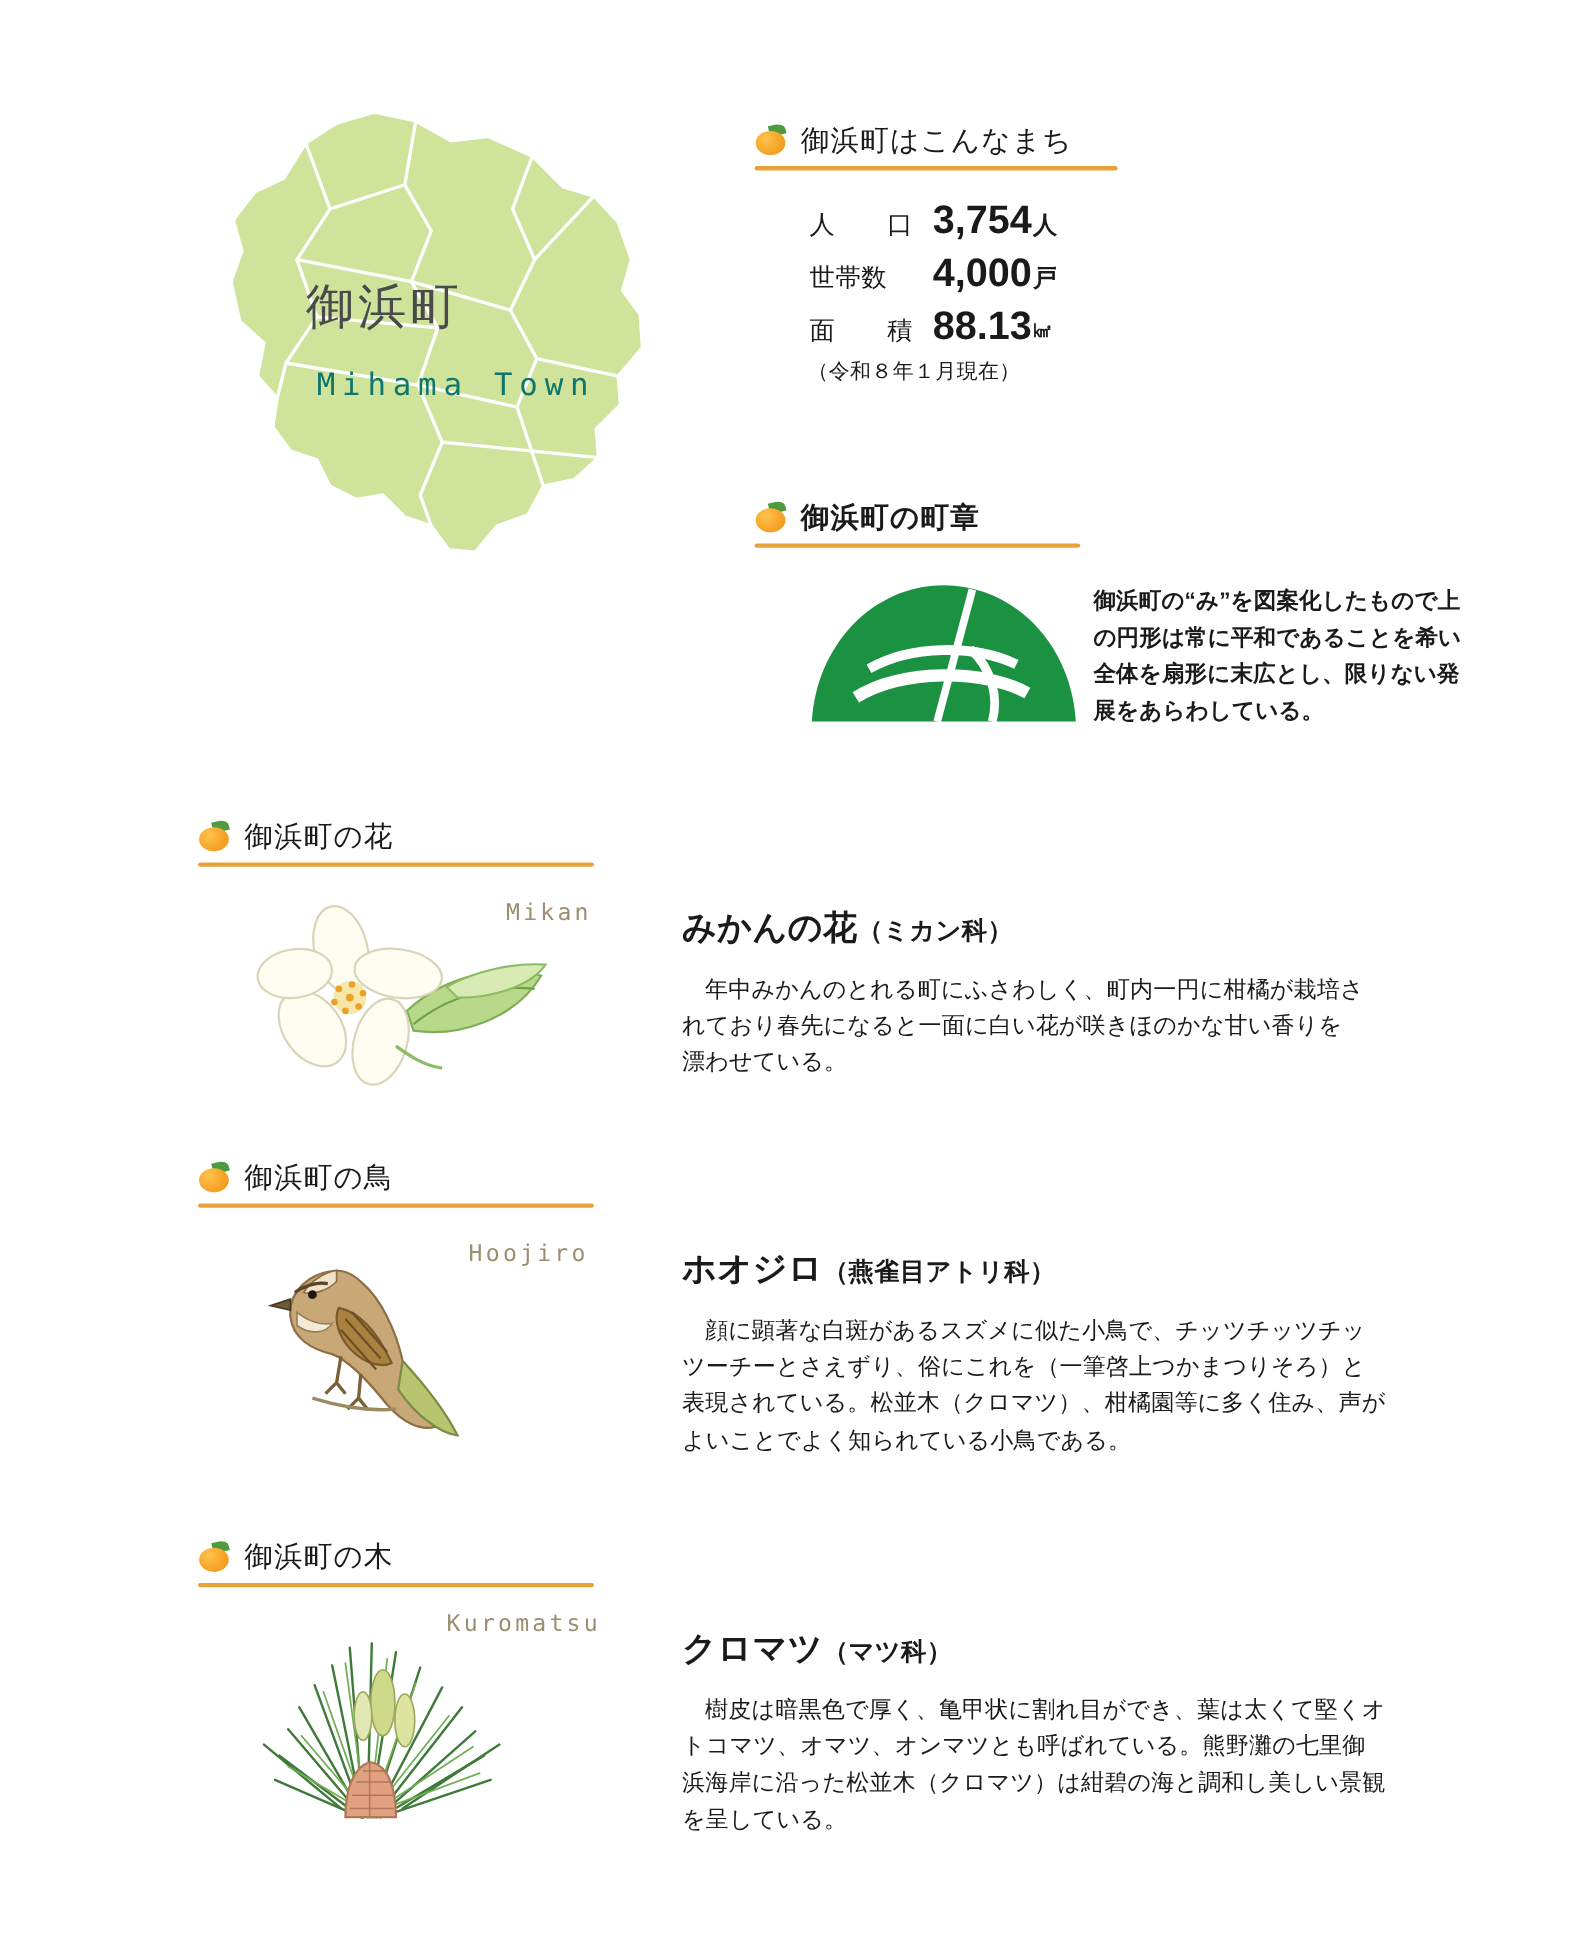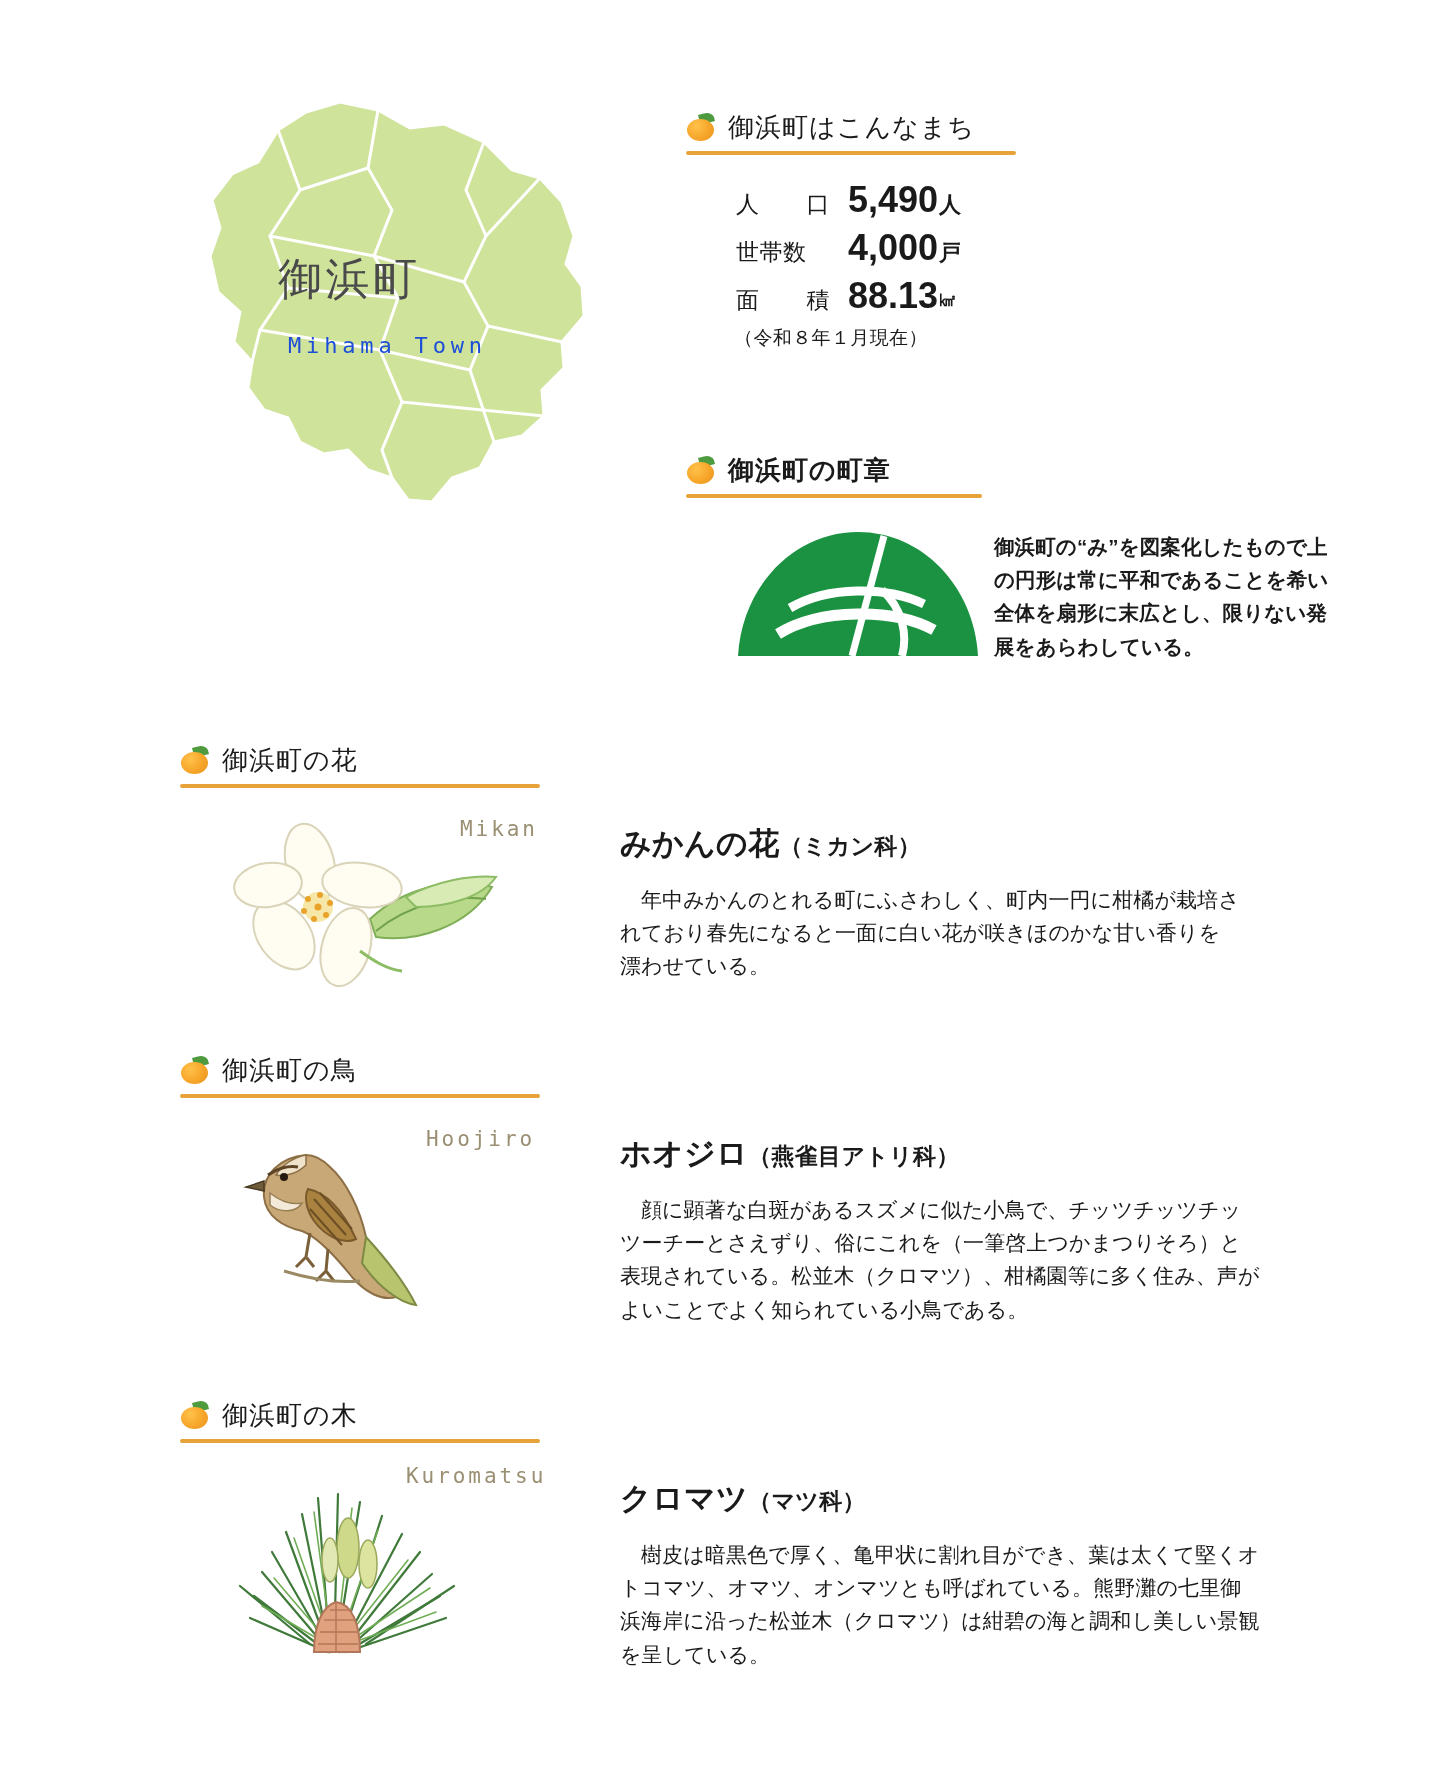--- a/index.html
+++ b/index.html
@@ -74,22 +74,22 @@
     top: 200px;
     font-size: 44px;
     color: #4a4a4a;
     letter-spacing: 0.08em;
     font-family: "DejaVu Serif", serif;
   }
   .map-label-en {
     position: absolute;
     left: 196px;
     top: 283px;
-    font-size: 22px;
-    color: #1d4ed8;
+    font-size: 28px;
+    color: #0f766e;
     letter-spacing: 0.22em;
     font-family: "DejaVu Sans Mono", monospace;
   }
 
   
   #stats-block {
     position: absolute;
     left: 686px;
     top: 112px;
     width: 420px;
@@ -252,21 +252,21 @@
     </div>
     <div class="sec-rule"></div>
   </div>
 
   <div class="stats-table">
     <div class="stats-row">
       <span class="stats-label spaced">
         <span>人</span>
         <span>口</span>
       </span>
-      <span class="stats-value">5,490</span>
+      <span class="stats-value">3,754</span>
       <span class="stats-unit">人</span>
     </div>
     <div class="stats-row">
       <span class="stats-label">世帯数</span>
       <span class="stats-value">4,000</span>
       <span class="stats-unit">戸</span>
     </div>
     <div class="stats-row">
       <span class="stats-label spaced">
         <span>面</span>

